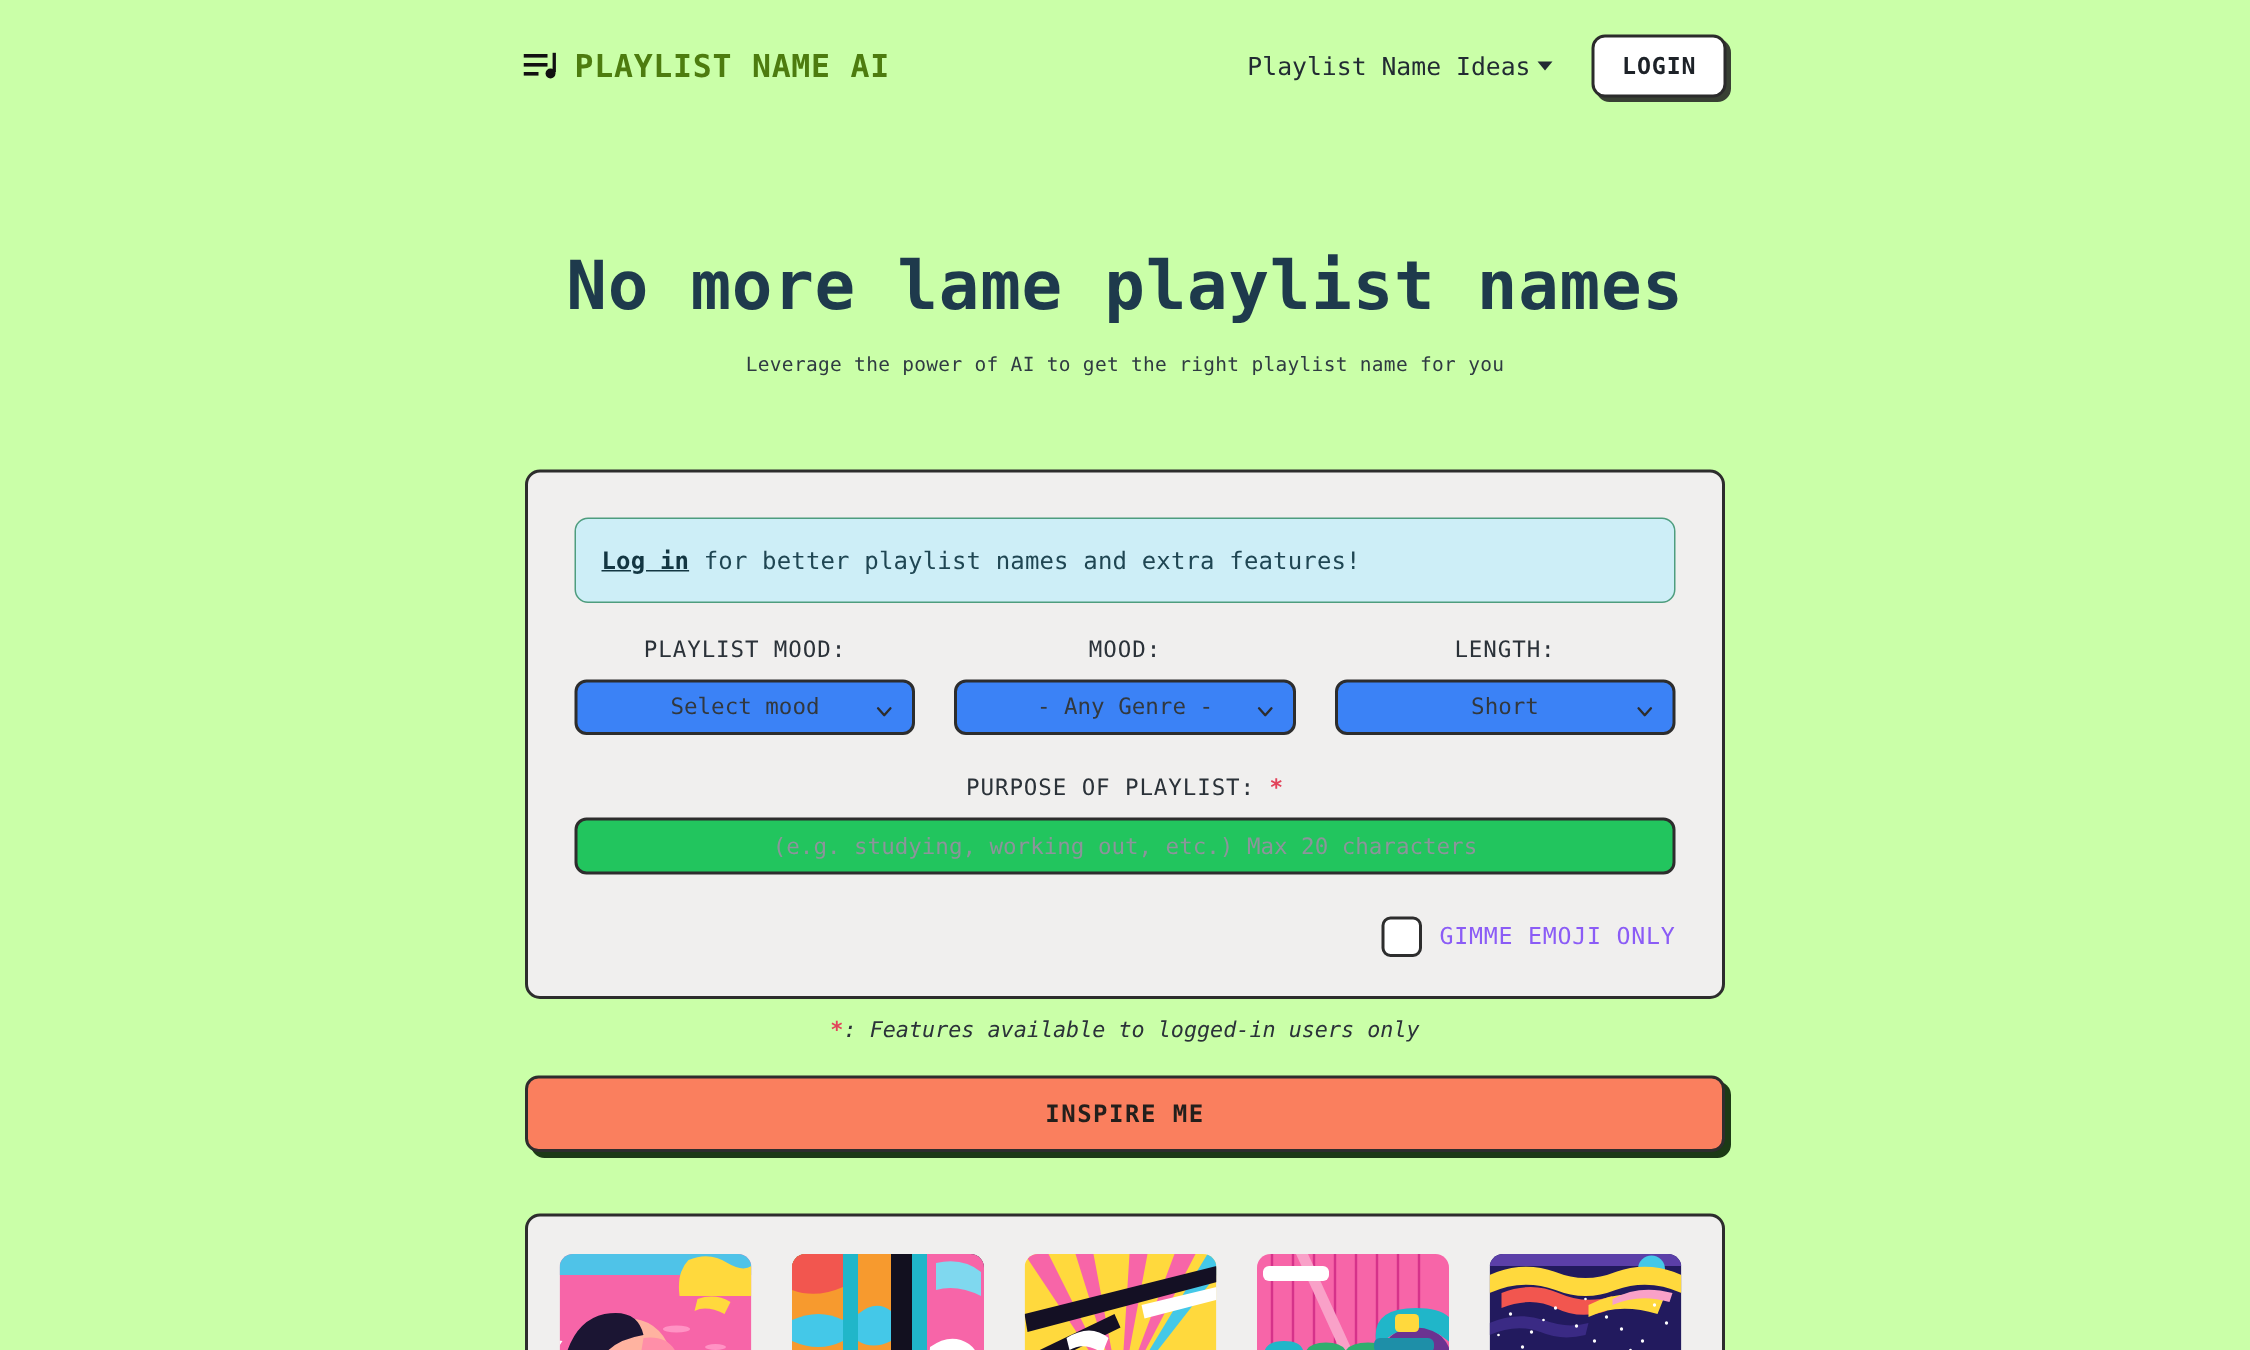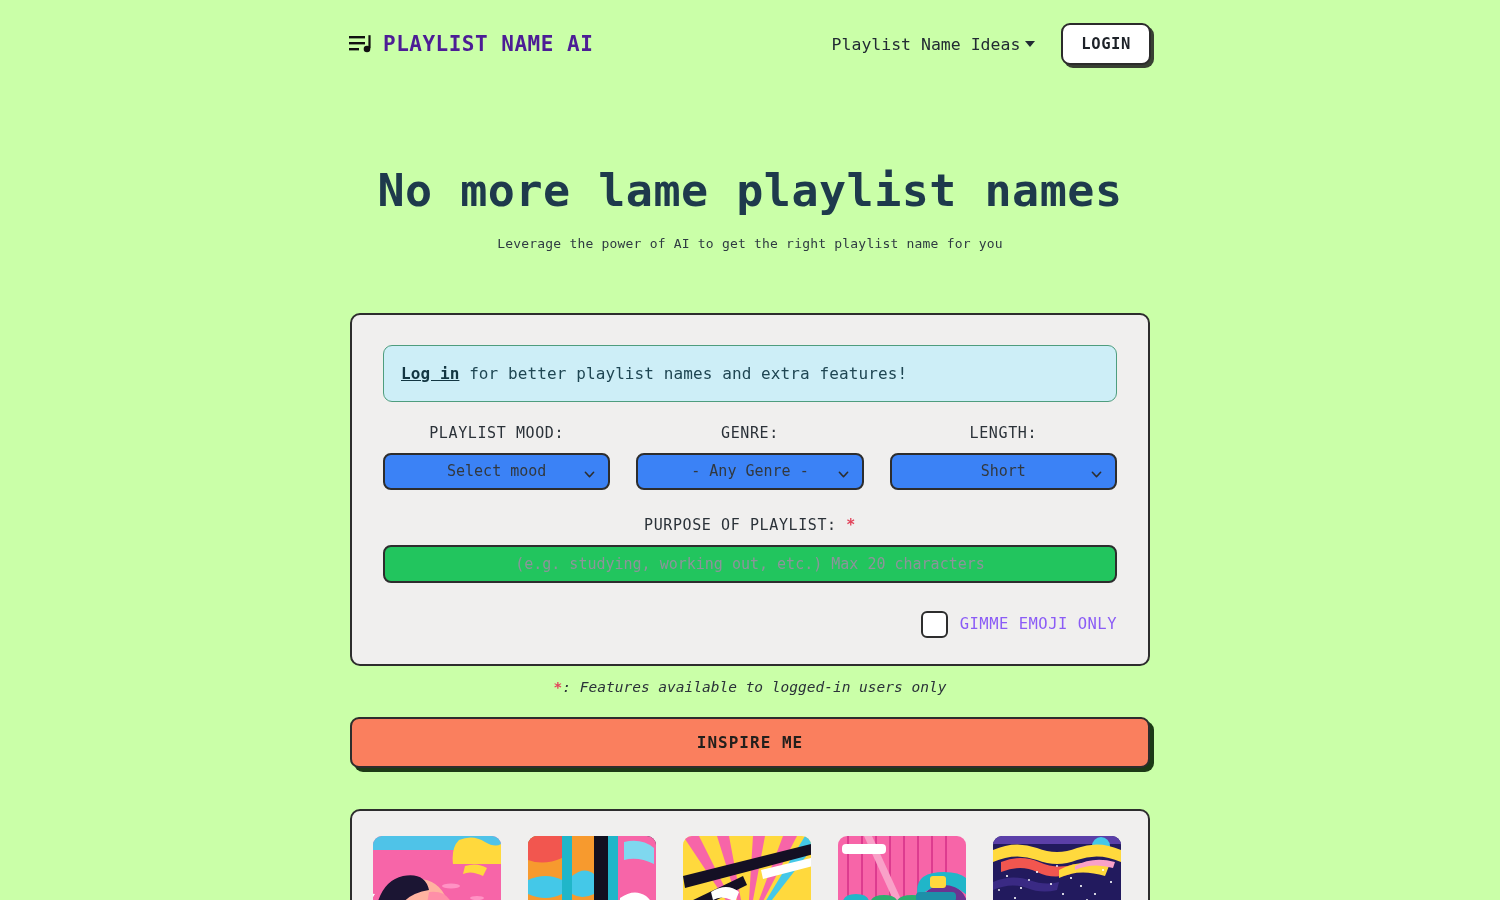--- a/index.html
+++ b/index.html
@@ -31,21 +31,21 @@
     padding-left: 349px;
     padding-right: 349px;
   }
   .brand {
     display: flex;
     align-items: center;
     gap: 10px;
     font-size: 21px;
     font-weight: bold;
     letter-spacing: 0.5px;
-    color: #4c1d95;
+    color: #4d7c0f;
     text-decoration: none;
     white-space: nowrap;
   }
   .brand-icon { display: block; width: 24px; height: 20px; }
   .nav-right {
     margin-left: auto;
     display: flex;
     align-items: center;
     gap: 26px;
   }
@@ -297,21 +297,21 @@
           <span>Select mood</span>
           <span class="chev">
             <svg viewBox="0 0 12 12" xmlns="http://www.w3.org/2000/svg">
               <path d="M1.5 3.5 L6 8.5 L10.5 3.5" stroke="#2d2d2d" stroke-width="1.7" fill="none" stroke-linecap="round" stroke-linejoin="round"></path>
             </svg>
           </span>
         </div>
       </div>
 
       <div class="field">
-        <span class="field-label">GENRE:</span>
+        <span class="field-label">MOOD:</span>
         <div class="select-box">
           <span>- Any Genre -</span>
           <span class="chev">
             <svg viewBox="0 0 12 12" xmlns="http://www.w3.org/2000/svg">
               <path d="M1.5 3.5 L6 8.5 L10.5 3.5" stroke="#2d2d2d" stroke-width="1.7" fill="none" stroke-linecap="round" stroke-linejoin="round"></path>
             </svg>
           </span>
         </div>
       </div>
 

